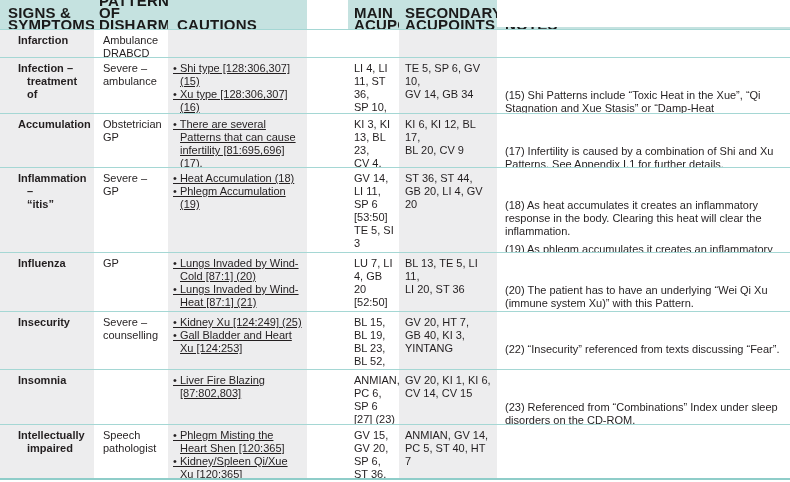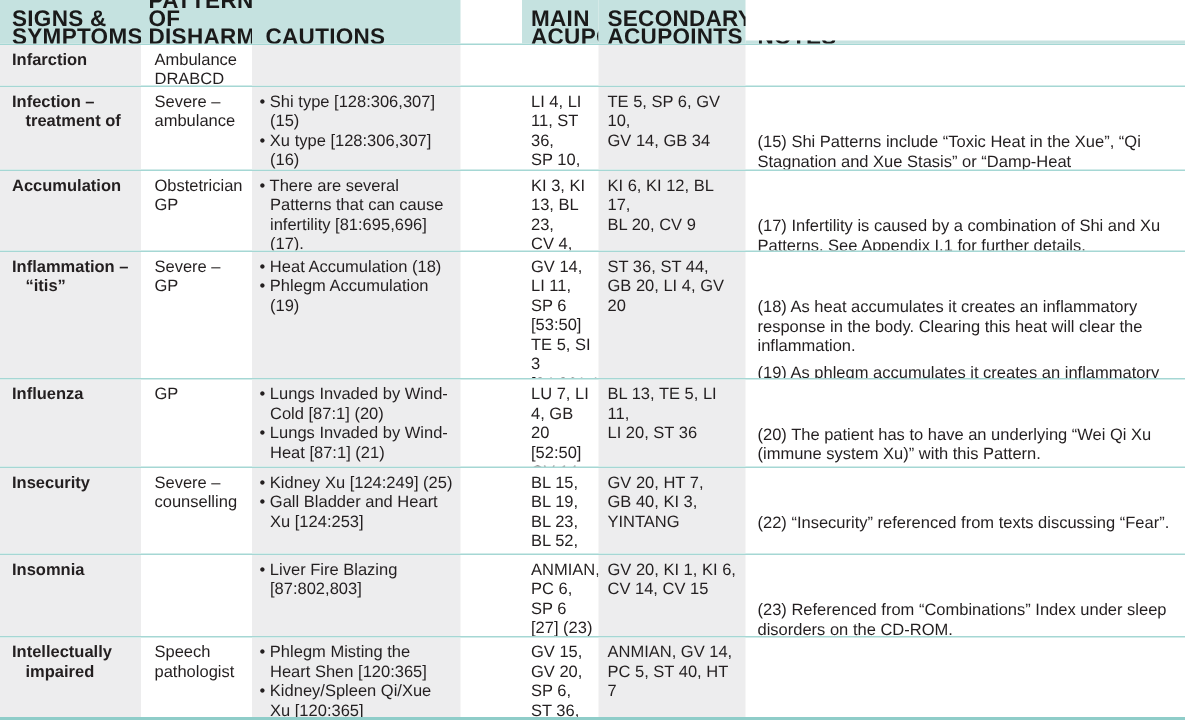--- a/index.html
+++ b/index.html
@@ -29,26 +29,26 @@
     background:var(--header_bg,#c5e2e0);
     display:flex;align-items:flex-end;padding-bottom:3px;
     font-weight:bold;font-size:15px;line-height:12px;color:#1a1a1a;
     white-space:pre-line;letter-spacing:.2px;
   }
   
   .ml{white-space:pre-line;}
   
   .sign{
     font-weight:bold;white-space:pre-line;
-    padding-left:17px;text-indent:-9px;
+    padding-left:27px;text-indent:-9px;
   }
   
   .pat{
     white-space:pre-line;
-    padding-left:7px;text-indent:-7px;
+    padding-left:7px;text-indent:-7px;text-decoration:underline;
   }
   
   .note{white-space:pre-line;margin:0 0 5px 0;}
 </style>
 </head>
 <body>
 
 <div class="page">
   <div class="table">
 

